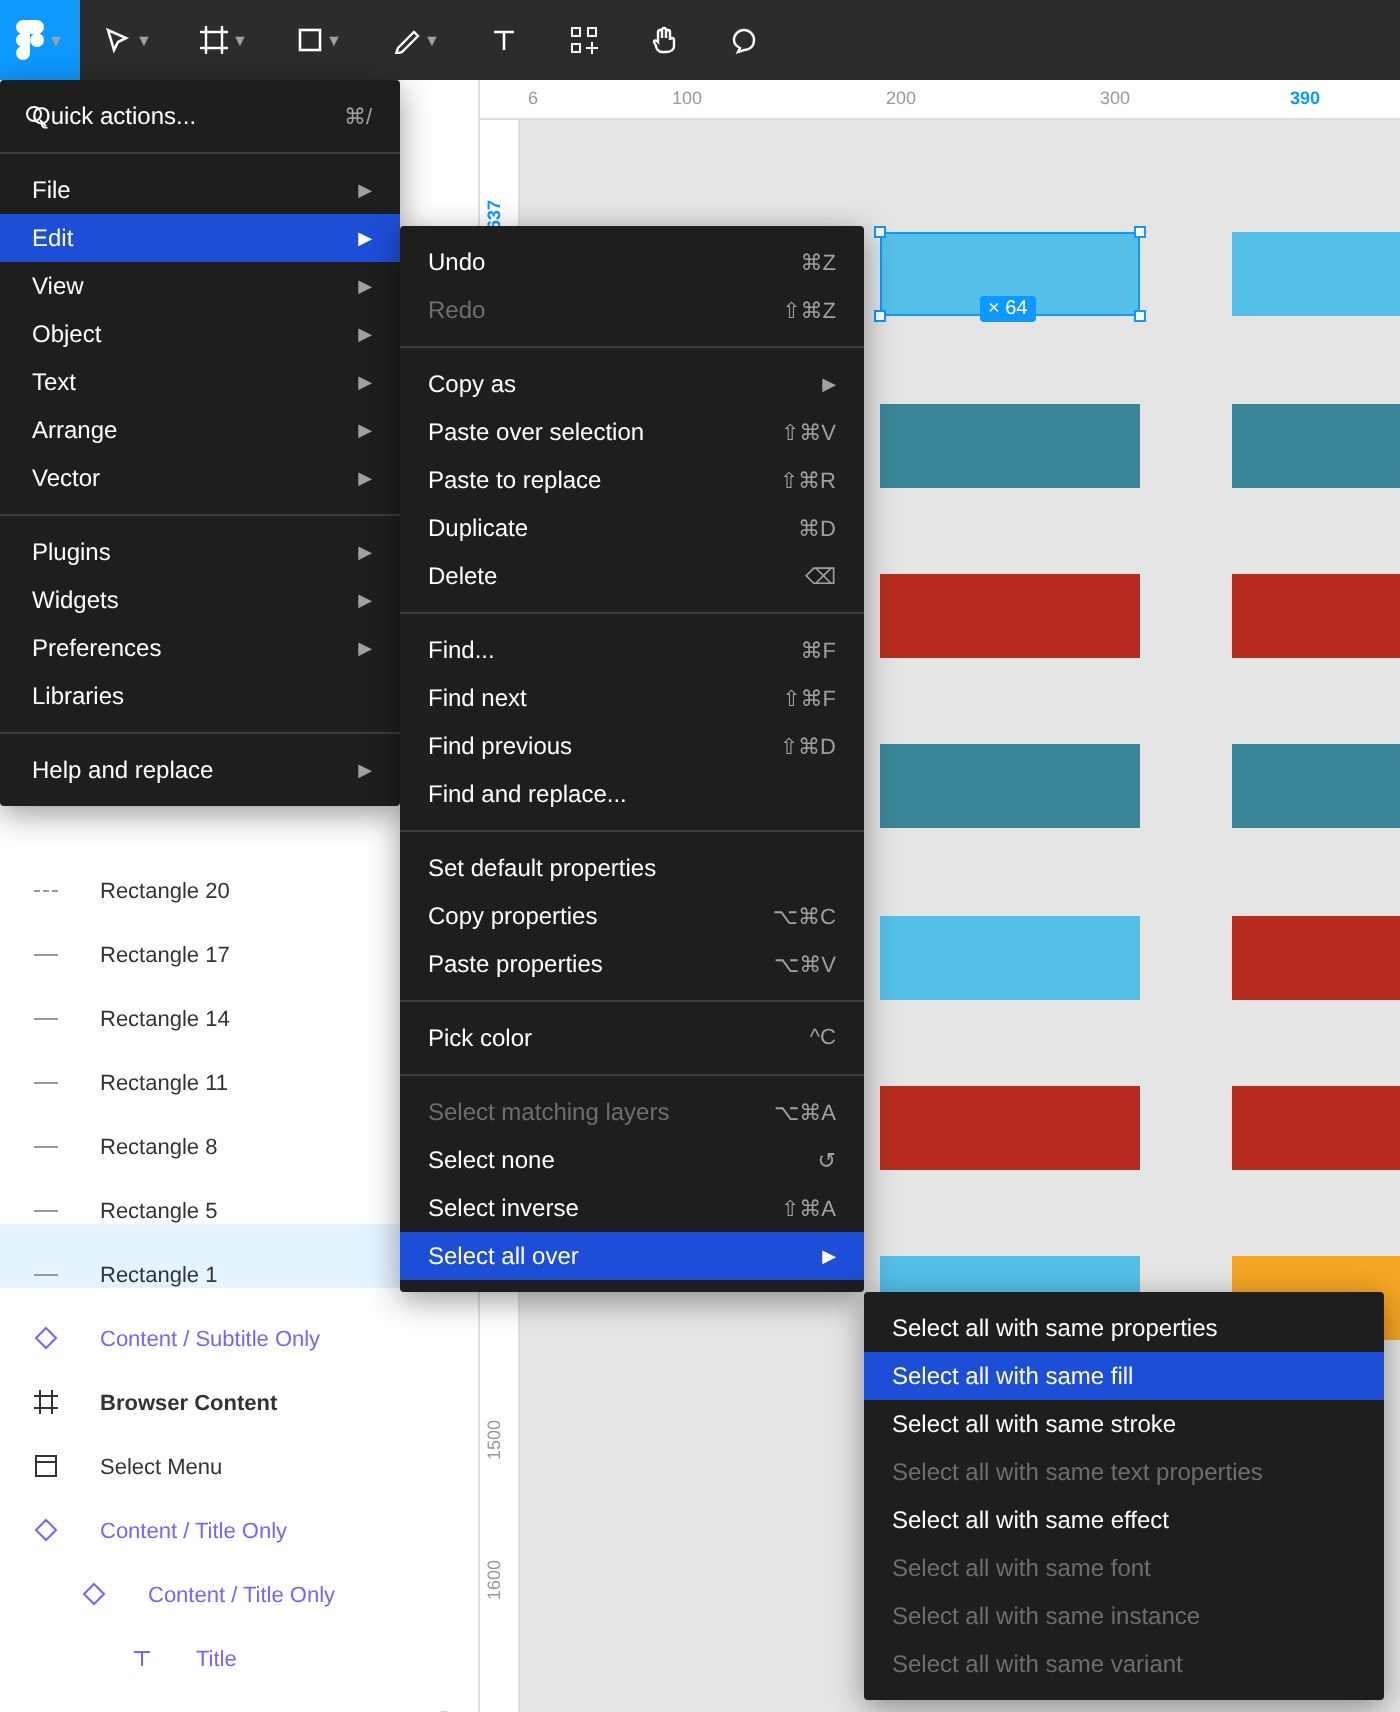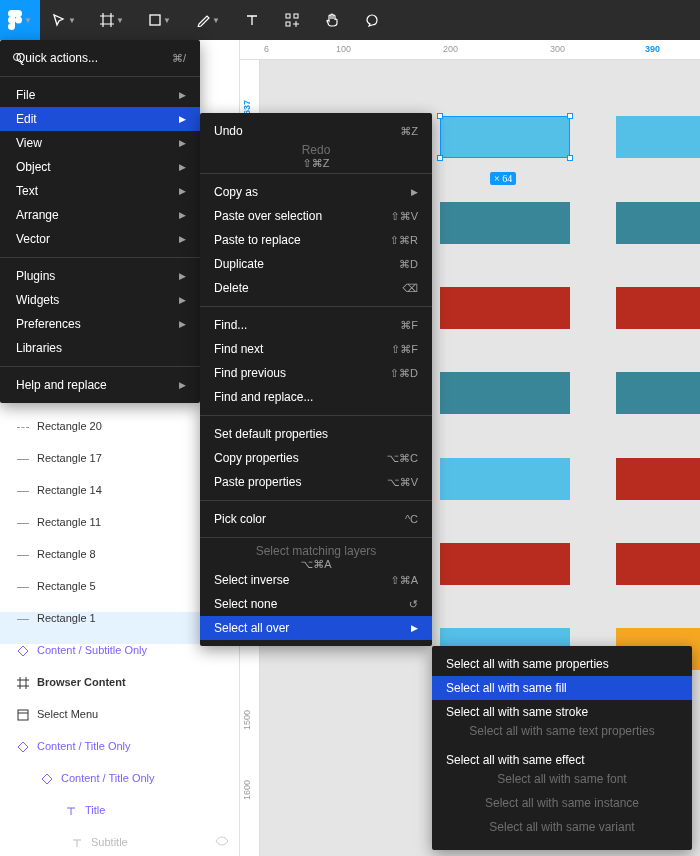--- a/index.html
+++ b/index.html
@@ -12,21 +12,21 @@
 .chev { font-size:8px; color:#a0a0a0; }
 
 .ruler-h { position:absolute; top:40px; left:240px; right:0; height:20px; background:#fff; border-bottom:1px solid #ddd; font-size:9px; color:#999; }
 .ruler-h .tick { position:absolute; top:4px; }
 .ruler-h .tick.sel { color:#0d99ff; font-weight:600; }
 .ruler-v { position:absolute; top:60px; left:240px; width:20px; bottom:0; background:#fff; border-right:1px solid #ddd; font-size:9px; color:#999; }
 .ruler-v .tick { position:absolute; left:2px; writing-mode:vertical-rl; transform:rotate(180deg); }
 .ruler-v .tick.sel { color:#0d99ff; font-weight:600; }
 
 .sidebar { position:absolute; top:40px; left:0; width:240px; bottom:0; background:#fff; border-right:1px solid #e0e0e0; padding-top:380px; font-size:11px; }
-.layer { display:flex; align-items:flex-start; height:32px; padding-left:16px; gap:7px; color:#333; cursor:pointer; }
+.layer { display:flex; align-items:flex-end; height:32px; padding-left:16px; gap:20px; color:#333; cursor:pointer; }
 .layer.sel { background:#e5f3ff; }
 .layer.purple { color:#7b61ff; }
 .layer.b { font-weight:600; }
 .layer.nest1 { padding-left:40px; }
 .layer.nest2 { padding-left:64px; }
 .layer.nest3 { padding-left:70px; }
 .layer.dim { color:#bbb; }
 .lic { width:14px; height:14px; display:flex; align-items:center; justify-content:center; flex-shrink:0; }
 .lic-line { width:12px; height:1px; background:#999; }
 .lic-dash { width:12px; height:1px; border-top:1px dashed #999; }
@@ -37,21 +37,21 @@
 .sel-rect { border:1px solid #0d99ff; }
 .sel-handle { position:absolute; width:6px; height:6px; background:#fff; border:1px solid #0d99ff; }
 .dim-badge { position:absolute; background:#0d99ff; color:#fff; font-size:10px; padding:1px 4px; border-radius:2px; }
 
 .menu { position:absolute; background:#1e1e1e; border-radius:2px; color:#fff; font-size:12px; padding:6px 0; box-shadow:0 4px 16px rgba(0,0,0,0.4); }
 .menu-main { top:40px; left:0; width:200px; }
 .menu-edit { top:113px; left:200px; width:232px; }
 .menu-sel { top:646px; left:432px; width:260px; }
 .mi { display:flex; align-items:center; height:24px; padding:0 14px; cursor:pointer; }
 .mi.hl { background:#1d4ed8; }
-.mi.di { color:#6e6e6e; cursor:default;flex-direction:column; }
+.mi.di { color:#6e6e6e; cursor:default; }
 .mi .lab { flex:1; }
 .mi .sc { color:#a0a0a0; font-size:11px; }
 .mi .arr { color:#a0a0a0; font-size:9px; }
 .mi.hl .arr { color:#fff; }
 .mi .ico { width:16px; margin-right:8px; display:flex; align-items:center; }
 .sep { height:1px; background:#3d3d3d; margin:6px 0; }
 .menu-main .mi { padding-left:16px; position:relative; }
 .menu-main .mi .ico { position:absolute; left:12px; margin:0; }
 </style>
 </head>
@@ -125,21 +125,21 @@
     <span class="tick" style="top: 650px;">1500</span>
     <span class="tick" style="top: 720px;">1600</span>
   </div>
 
 <div class="canvas">
     <div class="rect sel-rect" style="left: 180px; top: 56px; width: 130px; background: rgb(84, 192, 232);"></div>
     <div class="sel-handle" style="left: 177px; top: 53px;"></div>
     <div class="sel-handle" style="left: 307px; top: 53px;"></div>
     <div class="sel-handle" style="left: 177px; top: 95px;"></div>
     <div class="sel-handle" style="left: 307px; top: 95px;"></div>
-    <div class="dim-badge" style="left: 230px; top: 112px; font-family: Liberation Serif, serif;">× 64</div>
+    <div class="dim-badge" style="left: 230px; top: 88px;">× 64</div>
     <div class="rect" style="left: 356px; top: 56px; width: 90px; background: rgb(84, 192, 232);"></div>
     <div class="rect" style="left: 180px; top: 142px; width: 130px; background: rgb(58, 134, 153);"></div>
     <div class="rect" style="left: 356px; top: 142px; width: 90px; background: rgb(58, 134, 153);"></div>
     <div class="rect" style="left: 180px; top: 227px; width: 130px; background: rgb(184, 44, 31);"></div>
     <div class="rect" style="left: 356px; top: 227px; width: 90px; background: rgb(184, 44, 31);"></div>
     <div class="rect" style="left: 180px; top: 312px; width: 130px; background: rgb(58, 134, 153);"></div>
     <div class="rect" style="left: 356px; top: 312px; width: 90px; background: rgb(58, 134, 153);"></div>
     <div class="rect" style="left: 180px; top: 398px; width: 130px; background: rgb(84, 192, 232);"></div>
     <div class="rect" style="left: 356px; top: 398px; width: 90px; background: rgb(184, 44, 31);"></div>
     <div class="rect" style="left: 180px; top: 483px; width: 130px; background: rgb(184, 44, 31);"></div>
@@ -384,26 +384,26 @@
     <div class="mi">
       <span class="lab">Pick color</span>
       <span class="sc">^C</span>
     </div>
     <div class="sep"></div>
     <div class="mi di">
       <span class="lab">Select matching layers</span>
       <span class="sc">⌥⌘A</span>
     </div>
     <div class="mi">
+      <span class="lab">Select none</span>
+      <span class="sc">↺</span>
+    </div>
+    <div class="mi">
       <span class="lab">Select inverse</span>
       <span class="sc">⇧⌘A</span>
-    </div>
-    <div class="mi">
-      <span class="lab">Select none</span>
-      <span class="sc">↺</span>
     </div>
     <div class="mi hl">
       <span class="lab">Select all over</span>
       <span class="arr">▶</span>
     </div>
   </div>
 <div class="menu menu-sel" id="ms">
     <div class="mi">
       <span class="lab">Select all with same properties</span>
     </div>

